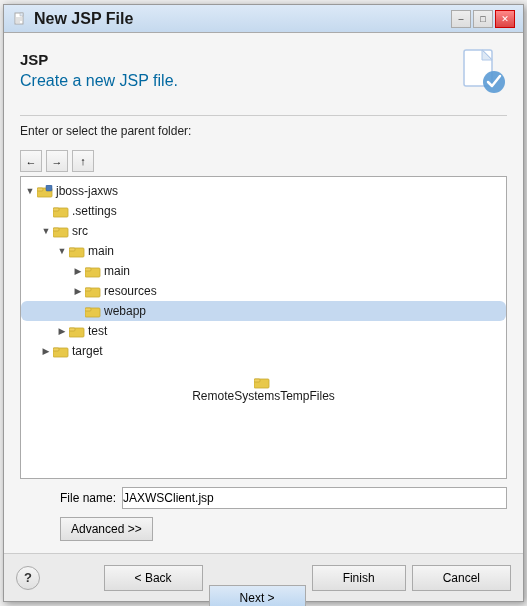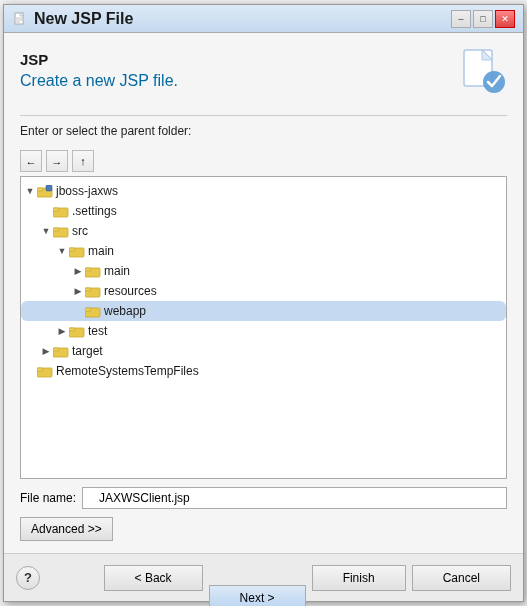--- a/index.html
+++ b/index.html
@@ -178,37 +178,38 @@
       width: 16px;
       height: 13px;
     }
     .tree-label {
       font-size: 12px;
       color: #1a1a1a;
     }
     .bottom-section {
       margin-top: 8px;
       flex-shrink: 0;
+      margin-left: 40px;
     }
     .filename-row {
       display: flex;
       align-items: center;
       margin-bottom: 8px;
     }
     .filename-label {
       font-size: 12px;
       margin-right: 6px;
       white-space: nowrap;
     }
     .filename-input {
       flex: 1;
       height: 22px;
       border: 1px solid #aaa;
       background: white;
-      padding: 2px 16px;
+      padding: 2px 0;
       font-size: 12px;
     }
     .advanced-btn {
       border: 1px solid #aaa;
       background: linear-gradient(to bottom, #f5f5f5, #e0e0e0);
       padding: 3px 10px;
       font-size: 12px;
       cursor: pointer;
       height: 24px;
     }
@@ -408,21 +409,21 @@
         <span class="tree-toggle">▶</span>
         <span class="tree-folder-icon">
           <svg class="folder-svg" viewBox="0 0 16 13" xmlns="http://www.w3.org/2000/svg">
             <rect x="0" y="3" width="15" height="9" rx="1" fill="#e8c84a" stroke="#c8a830" stroke-width="0.8"></rect>
             <rect x="0" y="3" width="6" height="3" rx="1" fill="#f0d060" stroke="#c8a830" stroke-width="0.8"></rect>
           </svg>
         </span>
         <span class="tree-label">target</span>
       </div>
 
-      <div class="tree-item" style="padding-left: 2px;">
+      <div class="tree-item" style="padding-left: 2px; flex-direction: column;">
         <span class="tree-toggle empty"></span>
         <span class="tree-folder-icon">
           <svg class="folder-svg" viewBox="0 0 16 13" xmlns="http://www.w3.org/2000/svg">
             <rect x="0" y="3" width="15" height="9" rx="1" fill="#e8c84a" stroke="#c8a830" stroke-width="0.8"></rect>
             <rect x="0" y="3" width="6" height="3" rx="1" fill="#f0d060" stroke="#c8a830" stroke-width="0.8"></rect>
           </svg>
         </span>
         <span class="tree-label">RemoteSystemsTempFiles</span>
       </div>
     </div>

